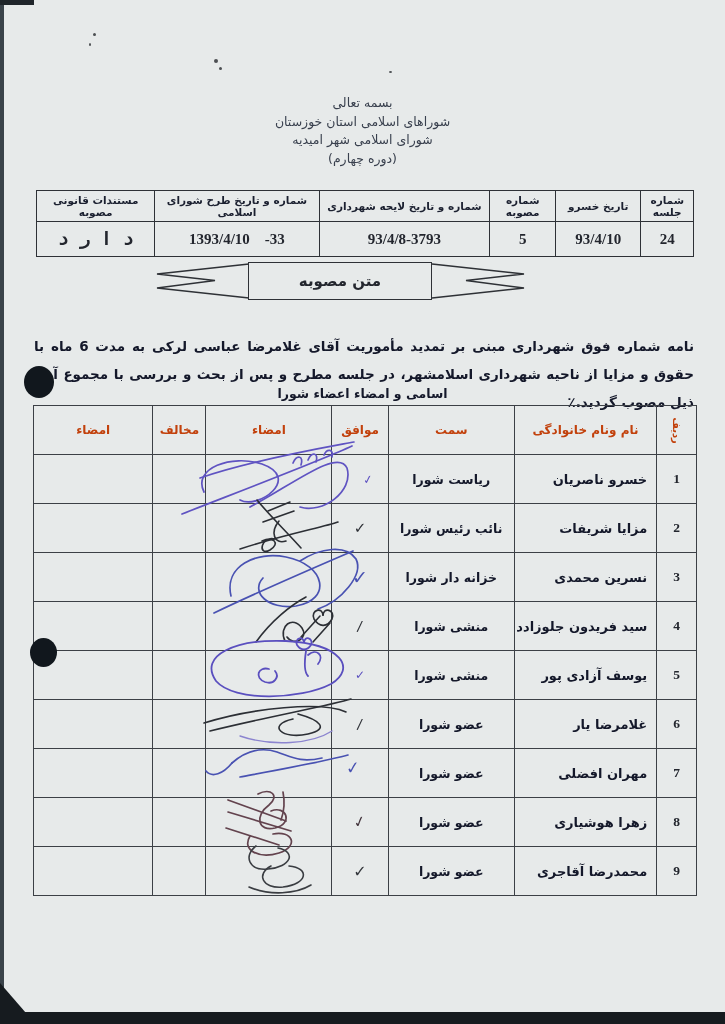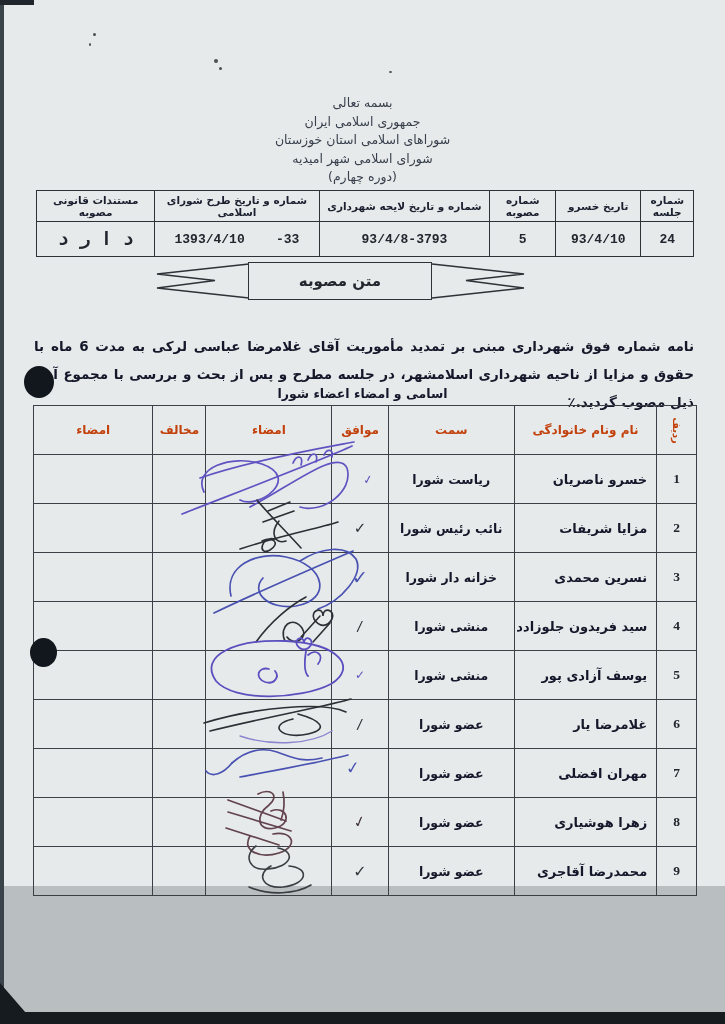--- a/index.html
+++ b/index.html
@@ -2,21 +2,21 @@
 <html lang="fa"><head>
 <meta charset="utf-8">
 <style>
   html,body{margin:0;padding:0;}
   body{
     width:725px;height:1024px;overflow:hidden;
     background:#b9bec0;
     font-family:"DejaVu Sans",sans-serif;
   }
   .page{
-    position:relative;width:725px;height:886px;
+    position:relative;width:725px;height:1024px;
     background:#e7eaea;
     color:#1b2030;
   }
   
   .edge-left{position:absolute;left:0;top:0;width:4px;height:1024px;background:#3a434a;}
   .edge-bottom{position:absolute;left:0;top:1012px;width:725px;height:12px;background:#161b1f;}
   .edge-topleft{position:absolute;left:0;top:0;width:34px;height:5px;background:#20262b;}
   .corner-bl{position:absolute;left:0;top:983px;width:0;height:0;
     border-left:26px solid #161b1f;border-top:30px solid transparent;}
   .hole{position:absolute;border-radius:50%;background:#11171d;}
@@ -35,21 +35,21 @@
     position:absolute;left:36px;top:190px;width:658px;
     direction:rtl;table-layout:fixed;
   }
   .info-table th,.info-table td{border:1.6px solid #2e3136;margin-top:36px;}
   .info-table th{
     height:28px;font-size:10.5px;font-weight:700;color:#1b2030;
     text-align:center;padding:1px 2px;
   }
   .info-table td{
     height:32px;text-align:center;
-    font-family:Liberation Mono, monospace;font-weight:700;font-size:13px;color:#23262e;
+    font-family:Liberation Serif, serif;font-weight:700;font-size:15px;color:#23262e;
     white-space:pre;
   }
   .info-table td.fa-val{font-family:Liberation Mono, monospace;font-size:18px;letter-spacing:4px;}
   .ltr{direction:ltr;unicode-bidi:bidi-override;}
   
   .banner-box{
     position:absolute;left:248px;top:262px;width:182px;height:36px;
     border:1.6px solid #2e3136;display:flex;align-items:center;justify-content:center;
     font-size:15px;font-weight:700;color:#23262e;direction:rtl;
   }
@@ -99,21 +99,20 @@
   
   .sig-overlay{position:absolute;left:0;top:0;width:725px;height:1024px;pointer-events:none;}
 </style>
 </head>
 <body>
 
 <div class="page">
 
   <div class="letterhead">
     <div>بسمه تعالی</div>
-    <div>جمهوری اسلامی ایران</div>
     <div>شوراهای اسلامی استان خوزستان</div>
     <div>شورای اسلامی شهر امیدیه</div>
     <div>(دوره چهارم)</div>
   </div>
 
   <table class="info-table">
     <colgroup>
       <col style="width:8%">
         <col style="width:13%">
         <col style="width:10%">

